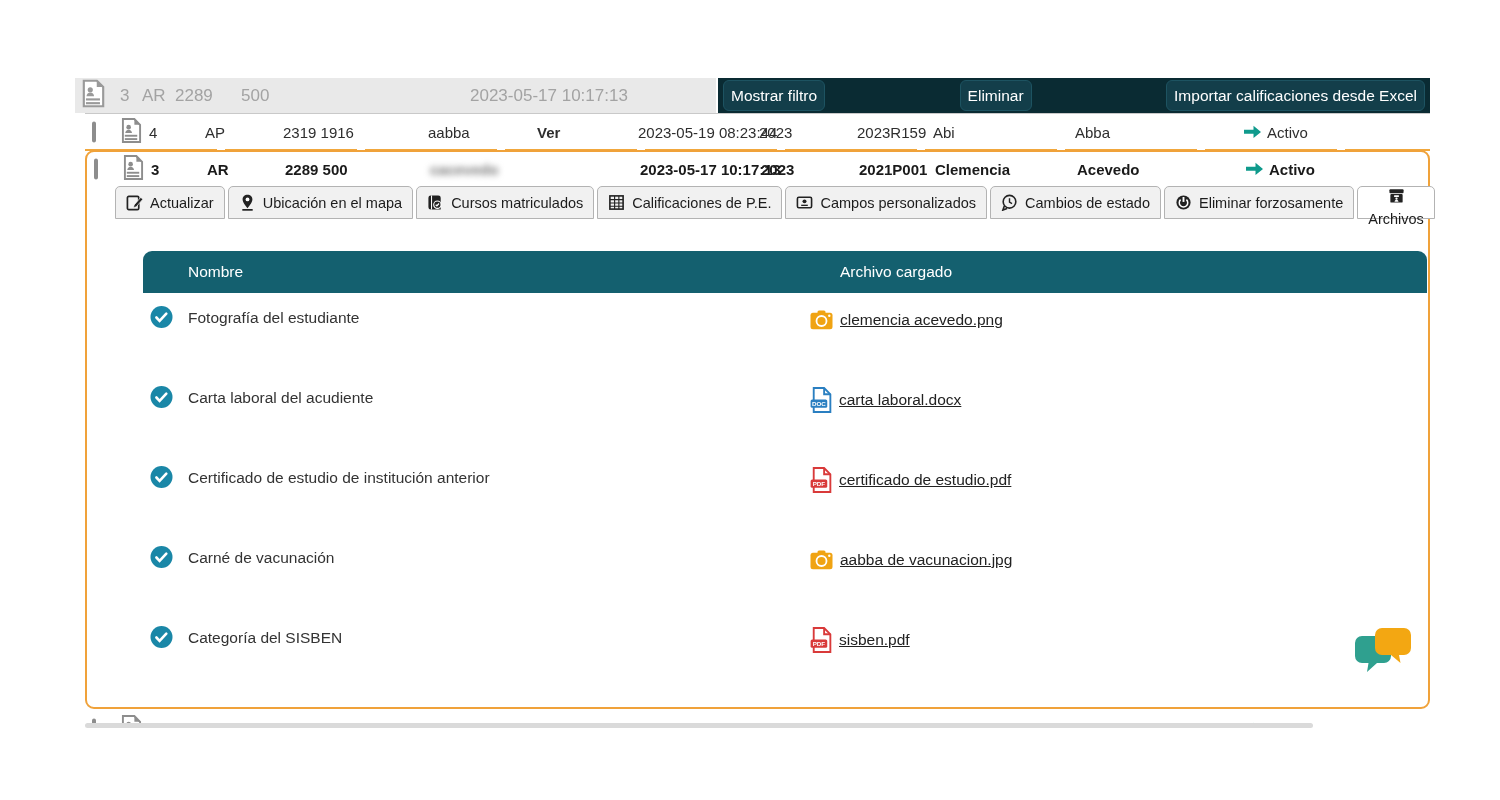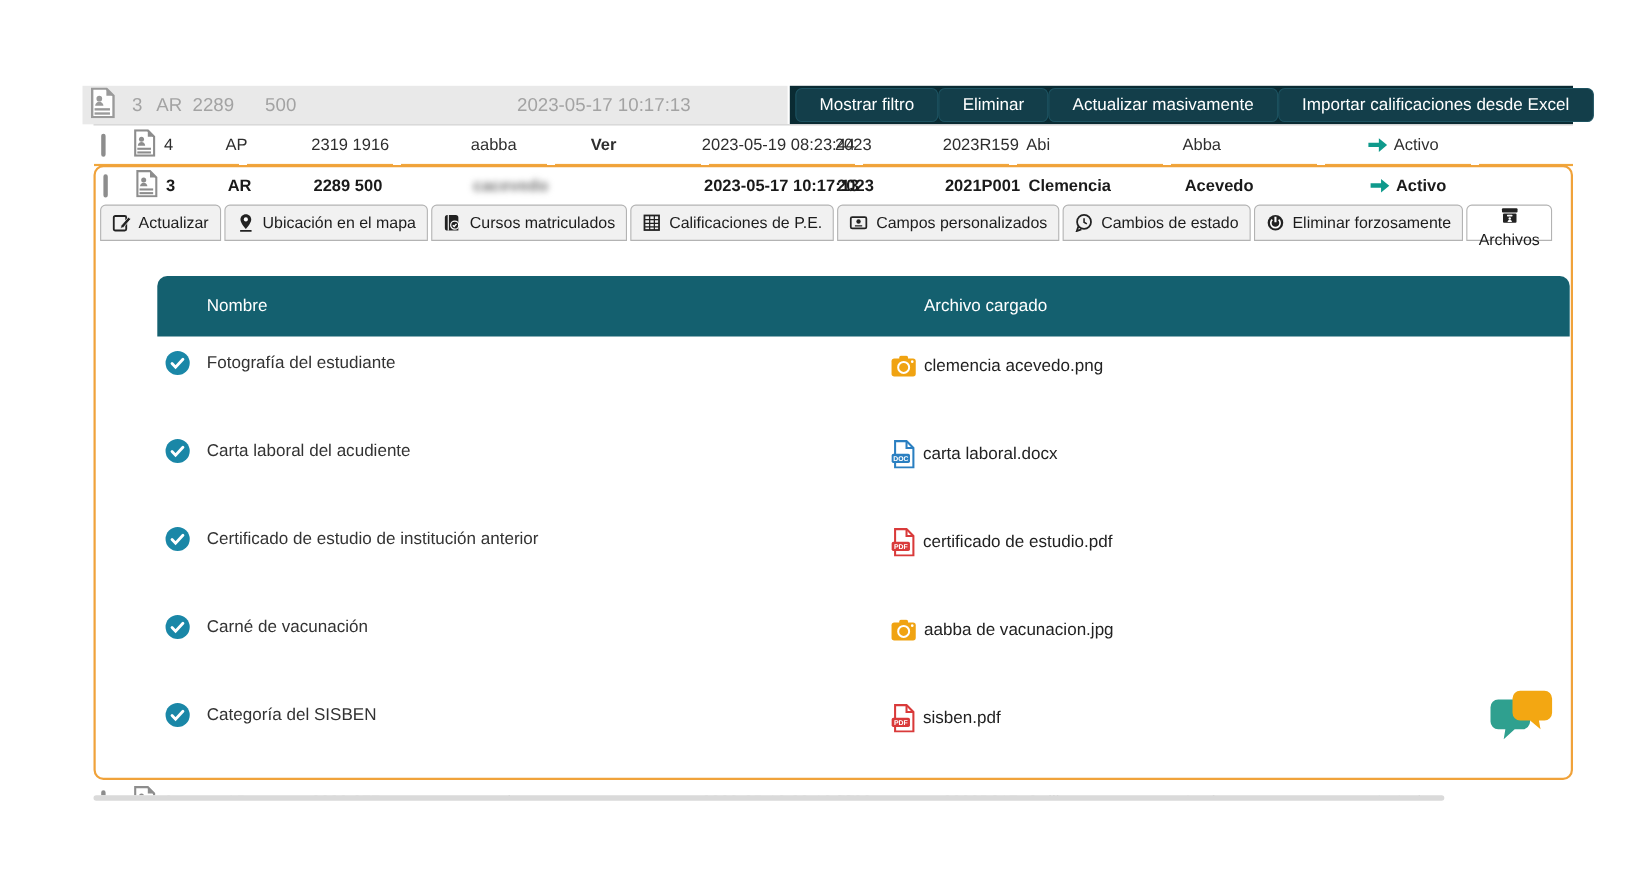--- a/index.html
+++ b/index.html
@@ -11,21 +11,21 @@
   .ghost-bar{left:75px;top:78px;width:641px;height:35px;background:#e9e9e9;
              color:#a3a3a3;font-size:17px;}
   .ghost-bar .cell{position:absolute;top:50%;transform:translateY(-50%);white-space:nowrap;}
   .g-icon{left:6px}.g-id{left:45px}.g-type{left:67px}.g-code{left:100px}.g-sec{left:166px}.g-ts{left:395px}
 
   
   .action-bar{left:718px;top:78px;width:712px;height:35px;background:#0a2b33;
               display:flex;align-items:center;justify-content:space-between;
               padding:0 5px;box-sizing:border-box;}
   .action-btn{background:#133e4a;color:#fff;font-size:15.5px;line-height:1;
-              padding:7px 21px;border-radius:6px;border:1px solid #1d5361;
+              padding:7px 7px;border-radius:6px;border:1px solid #1d5361;
               white-space:nowrap;cursor:pointer;}
 
   
   .grid-row{position:relative;height:36px;font-size:15px;}
   .grid-row .cell{position:absolute;top:50%;transform:translateY(-50%);white-space:nowrap;}
   .c-check{left:7px}.c-icon{left:36px}.c-id{left:64px}.c-type{left:120px}.c-code{left:198px}
   .c-user{left:343px}.c-ver{left:452px;font-weight:600}.c-dt{left:553px}.c-year{left:674px}
   .c-ref{left:772px}.c-first{left:848px}.c-last{left:990px}
   .c-status{left:1158px;display:flex;align-items:center;gap:5px;}
   .checkbox{width:16px;height:16px;border:2px solid #8d8d8d;border-radius:2px;background:#fff;}
@@ -34,38 +34,38 @@
   .row-a::after{content:"";position:absolute;left:0;right:0;bottom:-1px;height:2px;
     background:repeating-linear-gradient(90deg,#f1a73c 0 132px,rgba(0,0,0,0) 132px 140px);}
 
   
   .selected-region{left:85px;top:150px;width:1345px;height:559px;background:#fff;
     border:2px solid #f0a23a;border-radius:9px;box-sizing:border-box;}
   .row-b{height:34px;font-weight:700;color:#1a1a1a;}
   .blurred{filter:blur(3px);color:#777;}
 
   
-  .tab-bar{position:relative;height:33px;padding-left:4px;display:flex;align-items:flex-end;}
+  .tab-bar{position:relative;height:33px;padding-left:28px;display:flex;align-items:flex-end;}
   .tab{display:flex;align-items:center;gap:7px;background:#f1f1f1;border:1px solid #b3b3b3;
        border-radius:5px 5px 0 0;padding:0 10px;height:33px;box-sizing:border-box;
        font-size:14.5px;color:#1c1c1c;margin-right:3px;white-space:nowrap;cursor:pointer;}
   .tab.active{background:#fff;flex-direction:column;}
   .tab svg{flex:0 0 auto;}
 
   
   .files-panel{position:absolute;left:56px;top:99px;width:1284px;}
-  .files-header{position:relative;height:55px;background:#14606f;border-radius:9px 9px 0 0;
+  .files-header{position:relative;height:42px;background:#14606f;border-radius:9px 9px 0 0;
                 color:#fff;font-size:15.5px;display:flex;align-items:center;}
   .fh-name{padding-left:45px;}
   .fh-file{position:absolute;left:697px;}
   .file-row{position:relative;height:80px;}
   .fr-left{position:absolute;left:7px;top:24px;transform:translateY(-50%);
            display:flex;align-items:center;gap:15px;font-size:15.5px;color:#333;}
   .fr-right{position:absolute;left:667px;top:27px;transform:translateY(-50%);
-            display:flex;align-items:center;gap:7px;font-size:15.5px;color:#222;cursor:pointer;}
+            display:flex;align-items:center;gap:7px;font-size:15.5px;color:#222;cursor:pointer;text-decoration:underline;}
 
   
   .row-c-clip{left:85px;top:711px;width:1345px;height:12px;overflow:hidden;}
   .row-c-clip .grid-row{filter:blur(0.4px);color:#4a4a4a;}
   .scroll-strip{left:85px;top:723px;width:1228px;height:5px;background:#dadada;border-radius:3px;}
 
   .chat-logo{left:1352px;top:624px;width:64px;height:60px;cursor:pointer;}
 </style>
 </head>
 <body>
@@ -84,21 +84,20 @@
   <span class="cell g-id">3</span>
   <span class="cell g-type">AR</span>
   <span class="cell g-code">2289</span>
   <span class="cell g-sec">500</span>
   <span class="cell g-ts">2023-05-17 10:17:13</span>
 </div>
 
 <div class="abs action-bar">
   <button class="action-btn">Mostrar filtro</button>
   <button class="action-btn">Eliminar</button>
-  <button class="action-btn">Actualizar masivamente</button>
   <button class="action-btn">Importar calificaciones desde Excel</button>
 </div>
 
 <div class="abs grid-row row-a">
   <span class="cell c-check"><span class="checkbox"></span></span>
   <span class="cell c-icon">
     <svg width="21" height="25" viewBox="0 0 22 26">
         <path d="M2 1h12l6 6v18H2z" fill="#fff" stroke="#8d8d8d" stroke-width="2"></path>
         <path d="M14 1l6 6h-6z" fill="#8d8d8d"></path>
         <circle cx="8" cy="9.5" r="2.4" fill="#8d8d8d"></circle>

